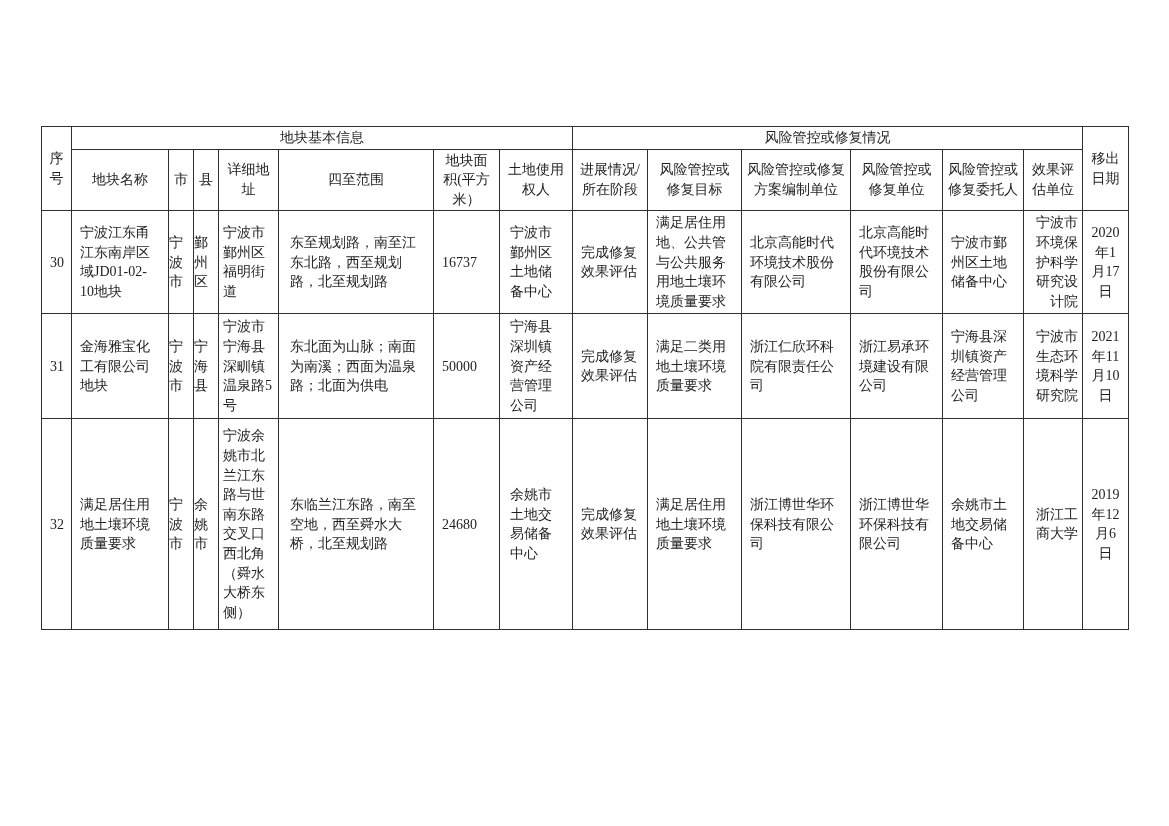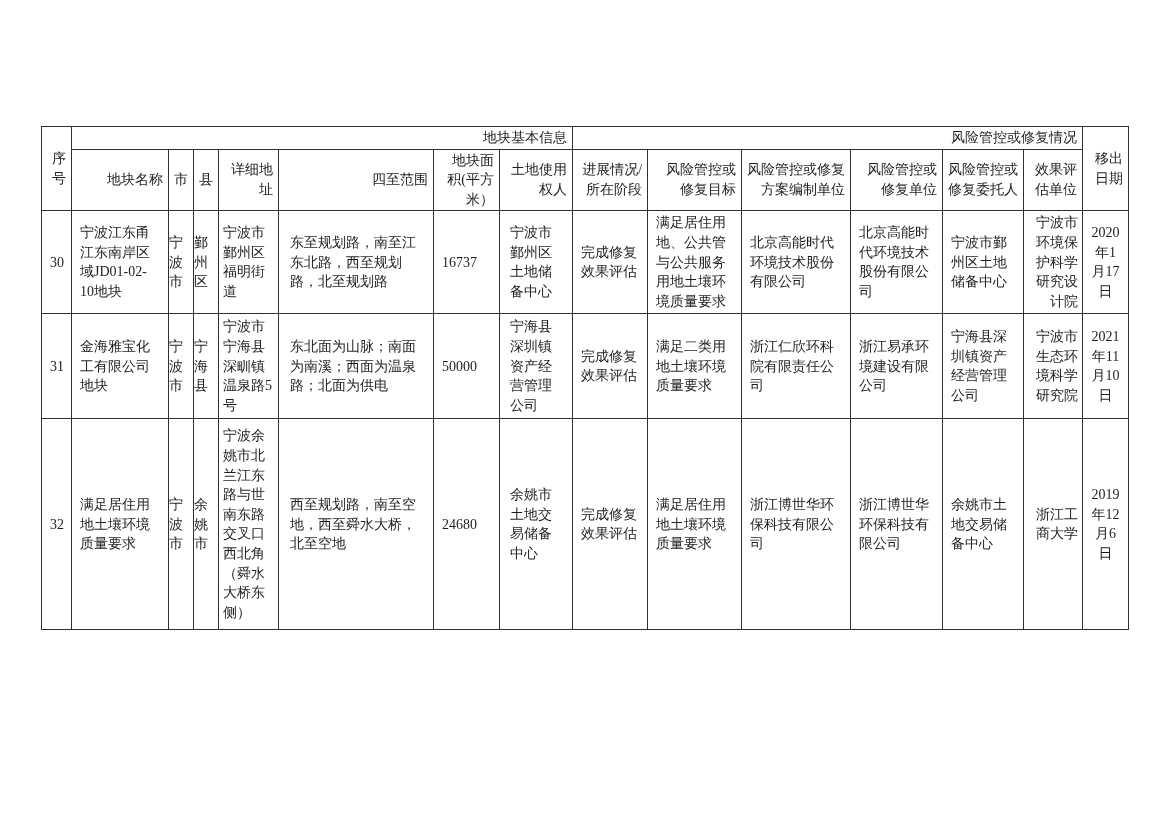--- a/index.html
+++ b/index.html
@@ -25,21 +25,21 @@
     font-size: 14px;
     line-height: 1.4;
   }
   .parcel-table th, .parcel-table td {
     border: 1px solid #2f2f2f;
     vertical-align: middle;
     font-weight: normal;
     overflow: hidden;
   }
   .parcel-table th {
-    text-align: right;
+    text-align: center;
     padding: 1px 5px;
   }
   .parcel-table td {
     text-align: left;
     padding: 2px 8px;
   }
   tr.hrow1 { height: 22px; }
   tr.hrow2 { height: 45px; }
   tr.r30 { height: 102px; }
   tr.r31 { height: 105px; }
@@ -131,21 +131,21 @@
         <td>宁海县深圳镇资产经营管理公司</td>
         <td class="c-assess">宁波市生态环境科学研究院</td>
         <td class="c-date">2021年11月10日</td>
       </tr>
       <tr class="r32">
         <td class="c-center">32</td>
         <td>满足居住用地土壤环境质量要求</td>
         <td class="c-tight">宁波市</td>
         <td class="c-tight">余姚市</td>
         <td class="c-address">宁波余姚市北兰江东路与世南东路交叉口西北角（舜水大桥东侧）</td>
-        <td class="c-bound">西至规划路，南至空地，西至舜水大桥，北至空地</td>
+        <td class="c-bound">东临兰江东路，南至空地，西至舜水大桥，北至规划路</td>
         <td class="c-center">24680</td>
         <td class="c-landuser">余姚市土地交易储备中心</td>
         <td>完成修复效果评估</td>
         <td>满足居住用地土壤环境质量要求</td>
         <td>浙江博世华环保科技有限公司</td>
         <td>浙江博世华环保科技有限公司</td>
         <td>余姚市土地交易储备中心</td>
         <td class="c-assess">浙江工商大学</td>
         <td class="c-date">2019年12月6日</td>
       </tr>

